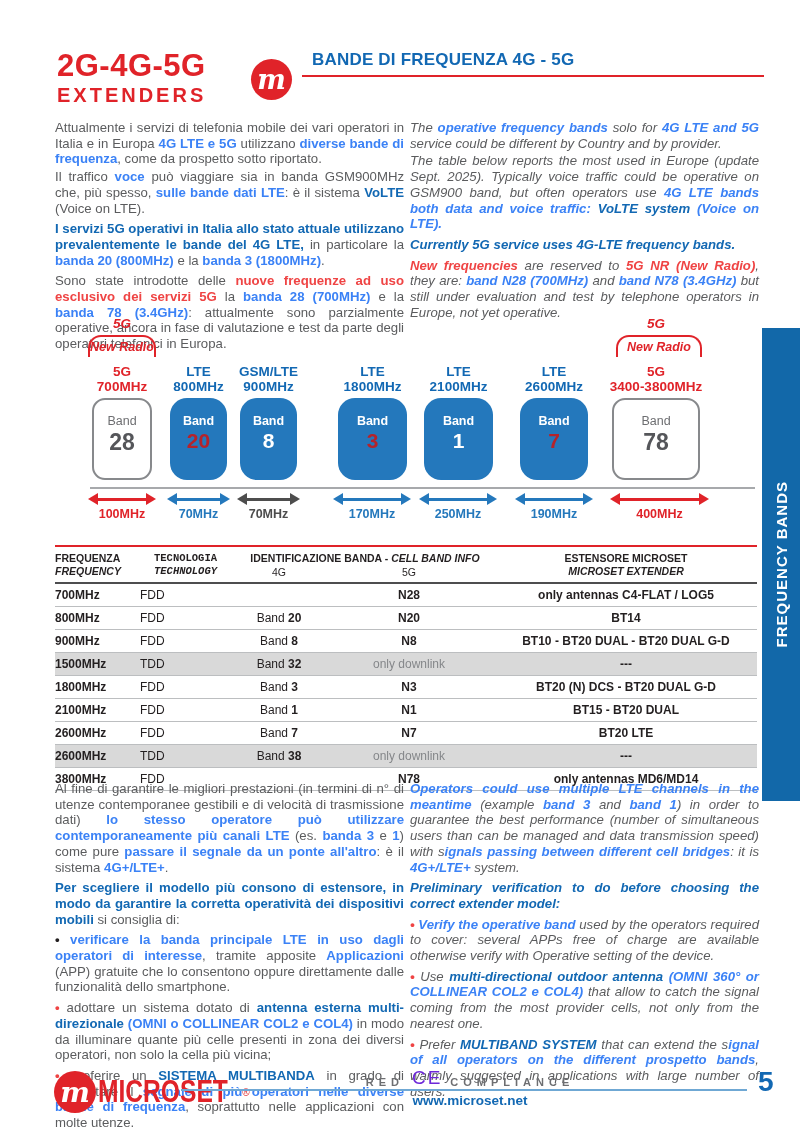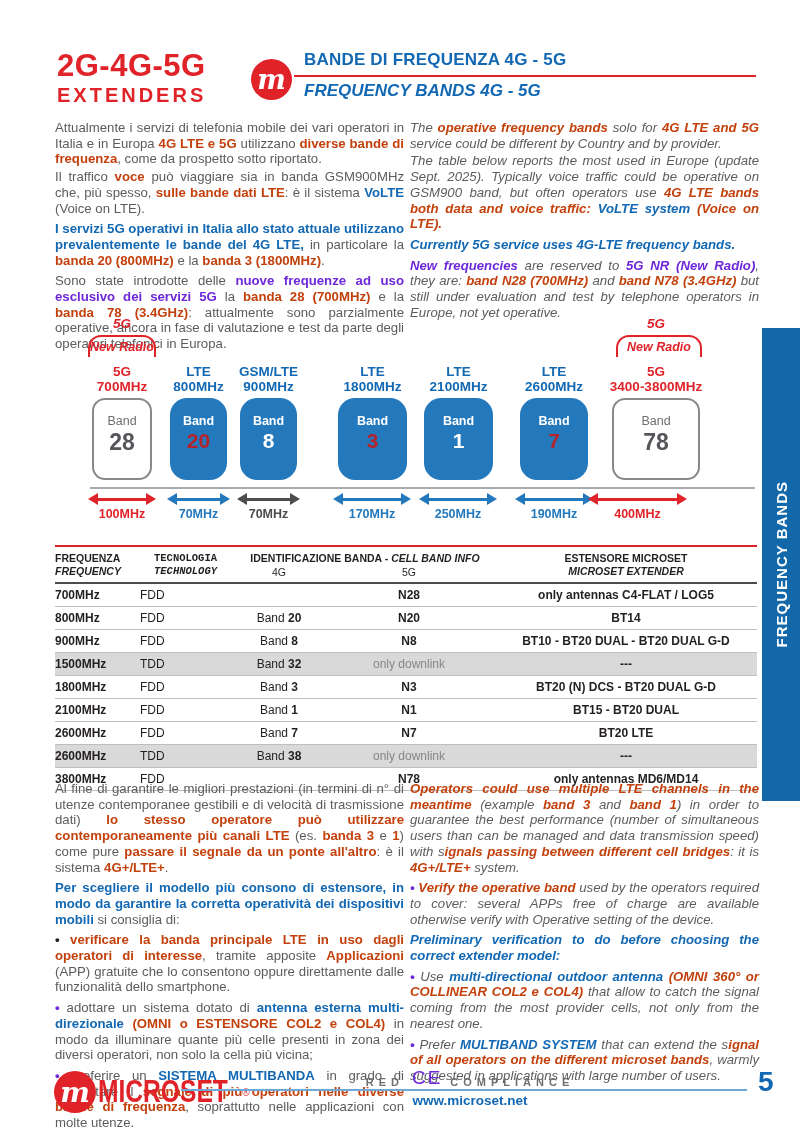--- a/index.html
+++ b/index.html
@@ -12,36 +12,36 @@
   .side-tab span{writing-mode:vertical-rl;transform:rotate(180deg);color:#fff;font-weight:bold;
             font-size:15px;letter-spacing:1px;white-space:nowrap;}
 
   
   .brand{position:absolute;left:57px;top:50px;color:#e02329;line-height:1;}
   .brand .l1{font-size:31px;font-weight:bold;letter-spacing:0.5px;}
   .brand .l2{font-size:20px;font-weight:bold;letter-spacing:3px;margin-top:4px;}
   .hlogo{position:absolute;left:251px;top:59px;width:41px;height:41px;border-radius:50%;
          background:#e02329;color:#fff;display:flex;align-items:center;justify-content:center;
          font-family:"DejaVu Serif",serif;font-style:italic;font-weight:bold;font-size:27px;}
-  .htitles{position:absolute;left:304px;top:50px;width:452px;}
+  .htitles{position:absolute;left:312px;top:50px;width:452px;}
   .ht1{color:#1268b3;font-size:17px;font-weight:bold;letter-spacing:0.2px;}
   .hline{height:2px;background:#e02329;margin:5px 0 4px -10px;}
   .ht2{color:#1268b3;font-size:17px;font-weight:bold;font-style:italic;}
 
   
   .cols{position:absolute;left:55px;width:704px;display:flex;gap:6px;}
   .cols.intro{top:120px;}
   .cols.outro{top:781px;}
   .col{width:349px;font-size:13.2px;line-height:15.7px;text-align:justify;color:#5b5c5e;}
   .col.en{font-style:italic;}
   .col p{margin:0 0 2px 0;}
   .col p.sp{margin-top:5px;}
-  .col span.b{font-weight:bold;color:#c2410c;}
+  .col span.b{font-weight:bold;color:#3b82f6;}
   .col span.blue{color:#1268b3;}
-  .col span.red{color:#6d28d9;}
+  .col span.red{color:#ef4444;}
   .col span.blk{color:#231f20;}
 
   
   .diagram{position:absolute;left:0;top:316px;width:800px;height:214px;font-size:13.5px;}
   .dg-5g{position:absolute;top:0;text-align:center;color:#e02329;font-weight:bold;font-style:italic;}
   .dg-5g.left{left:92px;width:60px;}
   .dg-5g.right{left:608px;width:96px;}
   .dg-title{position:absolute;left:178px;width:424px;top:0;text-align:center;color:#1268b3;
             font-weight:bold;font-size:13.5px;}
   .brk{position:absolute;top:19px;height:22px;border:2px solid;border-bottom:none;
@@ -75,21 +75,21 @@
   .arr .ln{position:absolute;left:8px;right:8px;top:5px;height:3px;background:currentColor;}
   .arr:before,.arr:after{content:"";position:absolute;top:0;width:0;height:0;
       border-top:6px solid transparent;border-bottom:6px solid transparent;}
   .arr:before{left:0;border-right:10px solid currentColor;}
   .arr:after{right:0;border-left:10px solid currentColor;}
   .arr .alabel{position:absolute;top:14px;left:-20px;right:-20px;text-align:center;
       font-weight:bold;font-size:12.5px;font-style:normal;}
   .c-red{color:#e02329;}  .c-blue{color:#2478bc;} .c-gray{color:#4d4d4d;}
   .a1{left:88px;width:68px;}   .a2{left:167px;width:63px;} .a3{left:237px;width:63px;}
   .a4{left:333px;width:78px;}  .a5{left:419px;width:78px;} .a6{left:515px;width:78px;}
-  .a7{left:588px;width:99px;}
+  .a7{left:610px;width:99px;}
 
   
   table.bandtable{position:absolute;left:55px;top:545px;width:702px;border-collapse:collapse;
       table-layout:fixed;}
   .bandtable col.c1{width:85px;} .bandtable col.c2{width:95px;} .bandtable col.c3{width:88px;}
   .bandtable col.c4{width:172px;} .bandtable col.c5{width:262px;}
   .bandtable thead th{border-top:2px solid #e02329;border-bottom:2px solid #4d4d4f;
       font-size:10.5px;color:#231f20;padding:5px 0 3px;vertical-align:top;line-height:13px;
       font-weight:bold;}
   .bandtable thead th.hl{text-align:left;}
@@ -138,21 +138,20 @@
   </div>
 
   <div class="brand">
     <div class="l1">2G-4G-5G</div>
     <div class="l2">EXTENDERS</div>
   </div>
   <div class="hlogo">m</div>
   <div class="htitles">
     <div class="ht1">BANDE DI FREQUENZA 4G - 5G</div>
     <div class="hline"></div>
-    <div class="ht2">FREQUENCY BANDS 4G - 5G</div>
   </div>
 
   <div class="cols intro">
     <div class="col it">
       <p><span>Attualmente i servizi di telefonia mobile dei vari operatori in Italia e in Europa </span><span class="b">4G LTE e 5G</span><span> utilizzano </span><span class="b">diverse bande di frequenza</span><span>, come da prospetto sotto riportato.</span></p>
       <p><span>Il traffico </span><span class="b">voce</span><span> può viaggiare sia in banda GSM900MHz che, più spesso, </span><span class="b">sulle bande dati LTE</span><span>: è il sistema </span><span class="b blue">VoLTE</span><span> (Voice on LTE).</span></p>
       <p class="sp"><span class="b blue">I servizi 5G operativi in Italia allo stato attuale utilizzano prevalentemente le bande del 4G LTE,</span><span> in particolare la </span><span class="b">banda 20 (800MHz)</span><span> e la </span><span class="b">banda 3 (1800MHz)</span><span>.</span></p>
       <p class="sp"><span>Sono state introdotte delle </span><span class="b red">nuove frequenze ad uso esclusivo dei servizi 5G</span><span> la </span><span class="b">banda 28 (700MHz)</span><span> e la </span><span class="b">banda 78 (3.4GHz)</span><span>: attualmente sono parzialmente operative, ancora in fase di valutazione e test da parte degli operatori telefonici in Europa.</span></p>
     </div>
     <div class="col en">
@@ -365,29 +364,29 @@
           <td class="ext">only antennas MD6/MD14</td>
         </tr>
       </tbody>
   </table>
 
   <div class="cols outro">
     <div class="col it">
       <p><span>Al fine di garantire le migliori prestazioni (in termini di n° di utenze contemporanee gestibili e di velocità di trasmissione dati) </span><span class="b">lo stesso operatore può utilizzare contemporaneamente più canali LTE</span><span> (es. </span><span class="b">banda 3</span><span> e </span><span class="b">1</span><span>) come pure </span><span class="b">passare il segnale da un ponte all'altro</span><span>: è il sistema </span><span class="b">4G+/LTE+</span><span>.</span></p>
       <p class="sp"><span class="b blue">Per scegliere il modello più consono di estensore, in modo da garantire la corretta operatività dei dispositivi mobili</span><span> si consiglia di:</span></p>
       <p class="sp"><span class="b blk">•  </span><span class="b">verificare la banda principale LTE in uso dagli operatori di interesse</span><span>, tramite apposite </span><span class="b">Applicazioni</span><span> (APP) gratuite che lo consentono oppure direttamente dalle funzionalità dello smartphone.</span></p>
-      <p class="sp"><span class="b red">• </span><span>adottare un sistema dotato di </span><span class="b blue">antenna esterna multi-direzionale</span><span> </span><span class="b">(OMNI o ESTENSORE COL2 e COL4)</span><span> in modo da illuminare quante più celle presenti in zona dei diversi operatori, non solo la cella più vicina;</span></p>
+      <p class="sp"><span class="b red">• </span><span>adottare un sistema dotato di </span><span class="b blue">antenna esterna multi-direzionale</span><span> </span><span class="b">(OMNI o COLLINEAR COL2 e COL4)</span><span> in modo da illuminare quante più celle presenti in zona dei diversi operatori, non solo la cella più vicina;</span></p>
       <p class="sp"><span class="b red">•  </span><span>preferire un </span><span class="b blue">SISTEMA MULTIBANDA</span><span> in grado di supportare il </span><span class="b">segnale di più operatori nelle diverse bande di frequenza</span><span>, soprattutto nelle applicazioni con molte utenze.</span></p>
     </div>
     <div class="col en">
       <p><span class="b">Operators could use multiple LTE channels in the meantime</span><span> (example </span><span class="b">band 3</span><span> and </span><span class="b">band 1</span><span>) in order to guarantee the best performance (number of simultaneous users than can be managed and data transmission speed) with s</span><span class="b">ignals passing between different cell bridges</span><span>: it is </span><span class="b">4G+/LTE+</span><span> system.</span></p>
+      <p class="sp"><span class="b blue">Preliminary verification to do before choosing the correct extender model:</span></p>
       <p class="sp"><span class="b red">•  </span><span class="b">Verify the operative band</span><span> used by the operators required to cover: several APPs free of charge are available otherwise verify with Operative setting of the device.</span></p>
-      <p class="sp"><span class="b blue">Preliminary verification to do before choosing the correct extender model:</span></p>
       <p class="sp"><span class="b red">•  </span><span>Use </span><span class="b blue">multi-directional outdoor antenna</span><span> </span><span class="b">(OMNI 360° or COLLINEAR COL2 e COL4)</span><span> that allow to catch the signal coming from the most provider cells, not only from the nearest one.</span></p>
-      <p class="sp"><span class="b red">• </span><span>Prefer </span><span class="b blue">MULTIBAND SYSTEM</span><span> that can extend the s</span><span class="b">ignal of all operators on the different microset bands</span><span>, warmly suggested in applications with large number of users.</span></p>
+      <p class="sp"><span class="b red">• </span><span>Prefer </span><span class="b blue">MULTIBAND SYSTEM</span><span> that can extend the s</span><span class="b">ignal of all operators on the different prospetto bands</span><span>, warmly suggested in applications with large number of users.</span></p>
     </div>
   </div>
 
   <div class="flogo">
     <div class="cir">m</div>
     <div class="word">MICROSET</div>
     <sup>®</sup>
   </div>
   <div class="fline"></div>
   <div class="fcomp">

